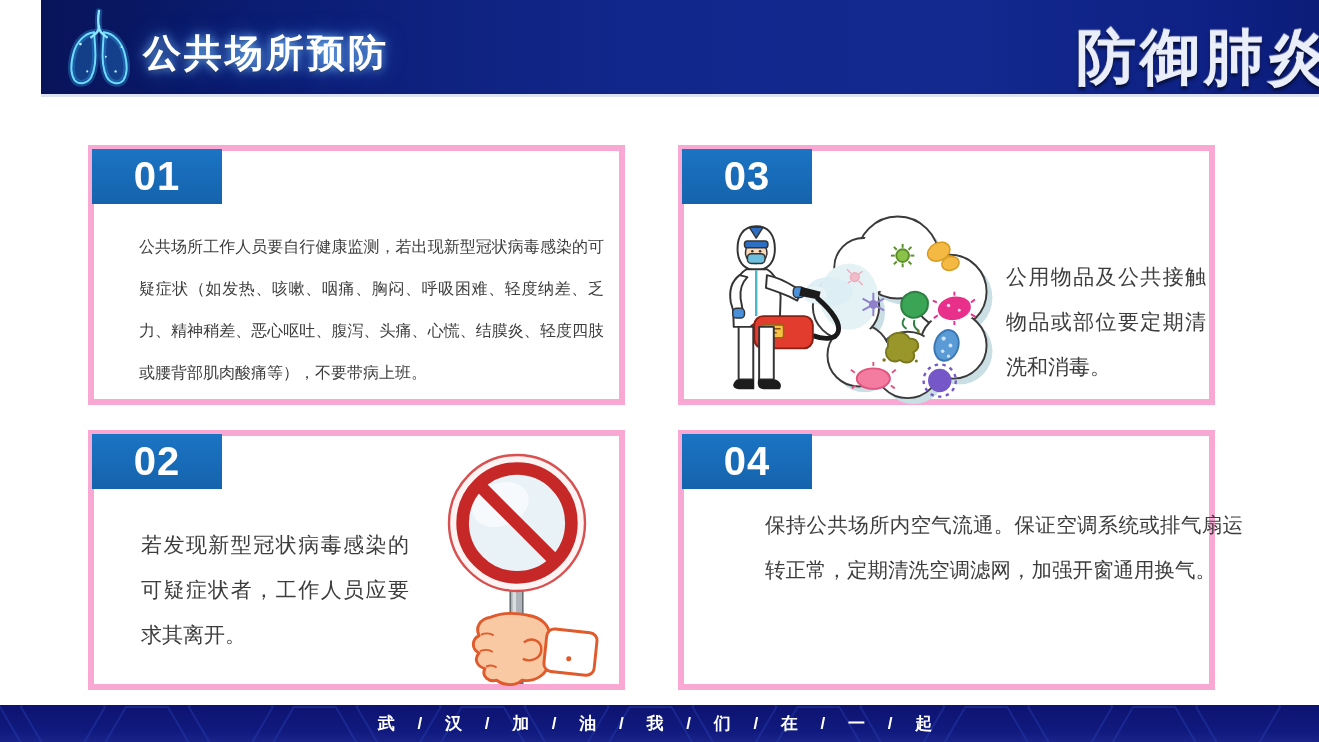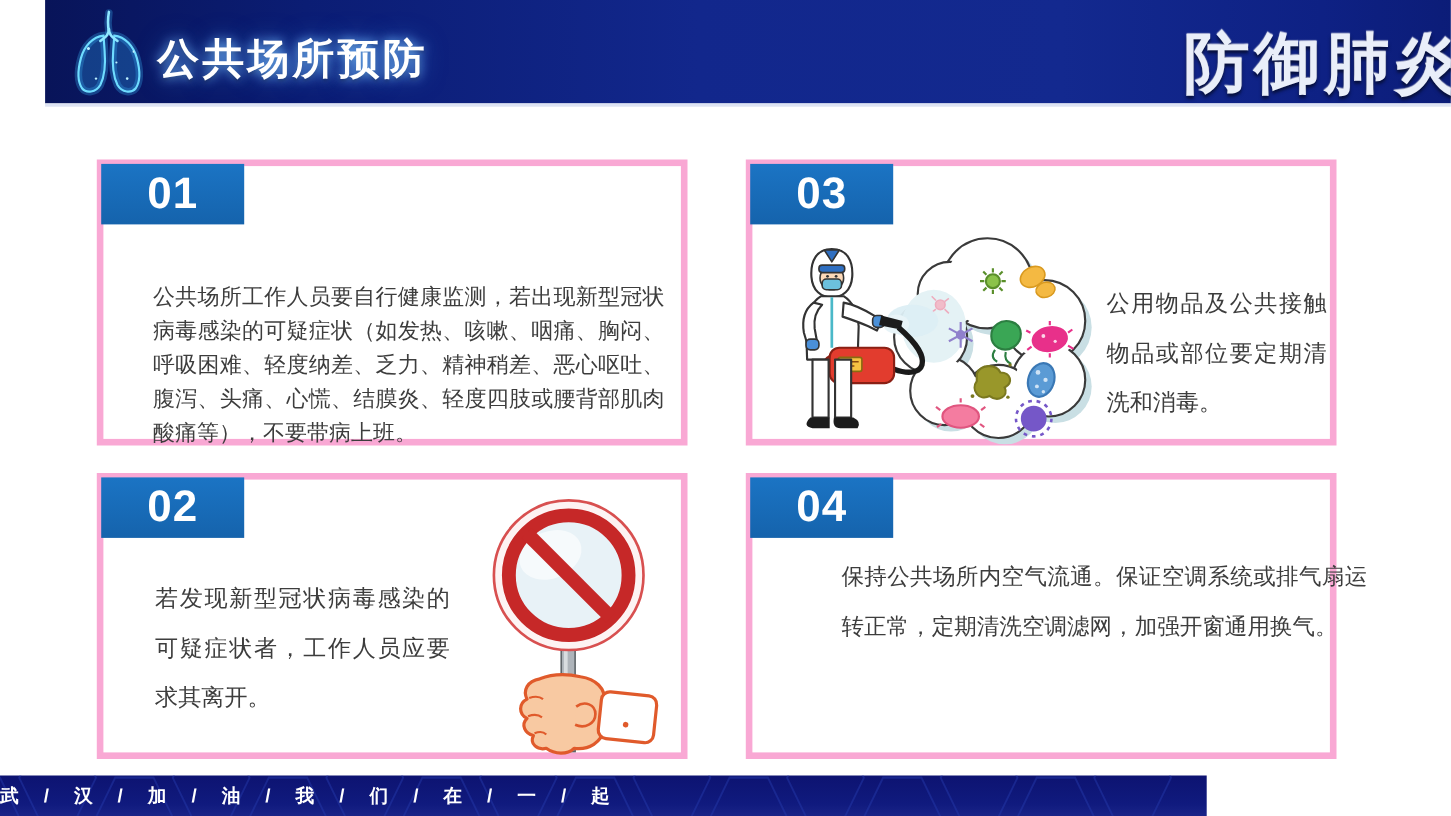--- a/index.html
+++ b/index.html
@@ -37,33 +37,33 @@
   .card {
     position:relative; border:6px solid #f9a8d4; background:#ffffff;
   }
   .card-tab {
     position:absolute; top:-2px; left:-2px; width:130px; height:55px;
     background:linear-gradient(180deg,#1b74c4,#1563ac);
     display:flex; align-items:center; justify-content:center;
     color:#ffffff; font-size:40px; font-weight:bold; letter-spacing:1px;
   }
   .card-text { color:#3d3d3d; text-align:justify; }
-  .t1 { position:absolute; left:45px; top:75px; width:465px; font-size:20px; line-height:31px;margin-top:29px; }
+  .t1 { position:absolute; left:45px; top:75px; width:465px; font-size:16px; line-height:42px; }
   .t2 { position:absolute; left:47px; top:86px; width:268px; font-size:21px; line-height:45px; }
   .t3 { position:absolute; left:322px; top:103px; width:200px; font-size:21px; line-height:45px; }
   .t4 { position:absolute; left:45px; top:66px; width:478px; font-size:20.5px; line-height:45px;margin-left:36px; }
 
   .illu-sign { position:absolute; right:8px; top:16px; }
   .illu-spray { position:absolute; left:10px; top:48px; }
 
   
   .footer {
-    position:absolute; left:0; top:705px; width:1097px; height:37px;
+    position:absolute; left:0; top:705px; width:1319px; height:37px;
     background:linear-gradient(180deg,#0d1371 0%,#101a7e 70%,#1a2488 100%);
-    display:flex; align-items:center; 
+    display:flex; align-items:center; justify-content:center;
   }
   .footer-hex { position:absolute; inset:0; width:100%; height:100%; }
   .footer-slogan {
     position:relative; color:#ffffff; font-size:17px; font-weight:bold;
     letter-spacing:9px; white-space:nowrap;
   }
 </style>
 </head>
 <body>
 

